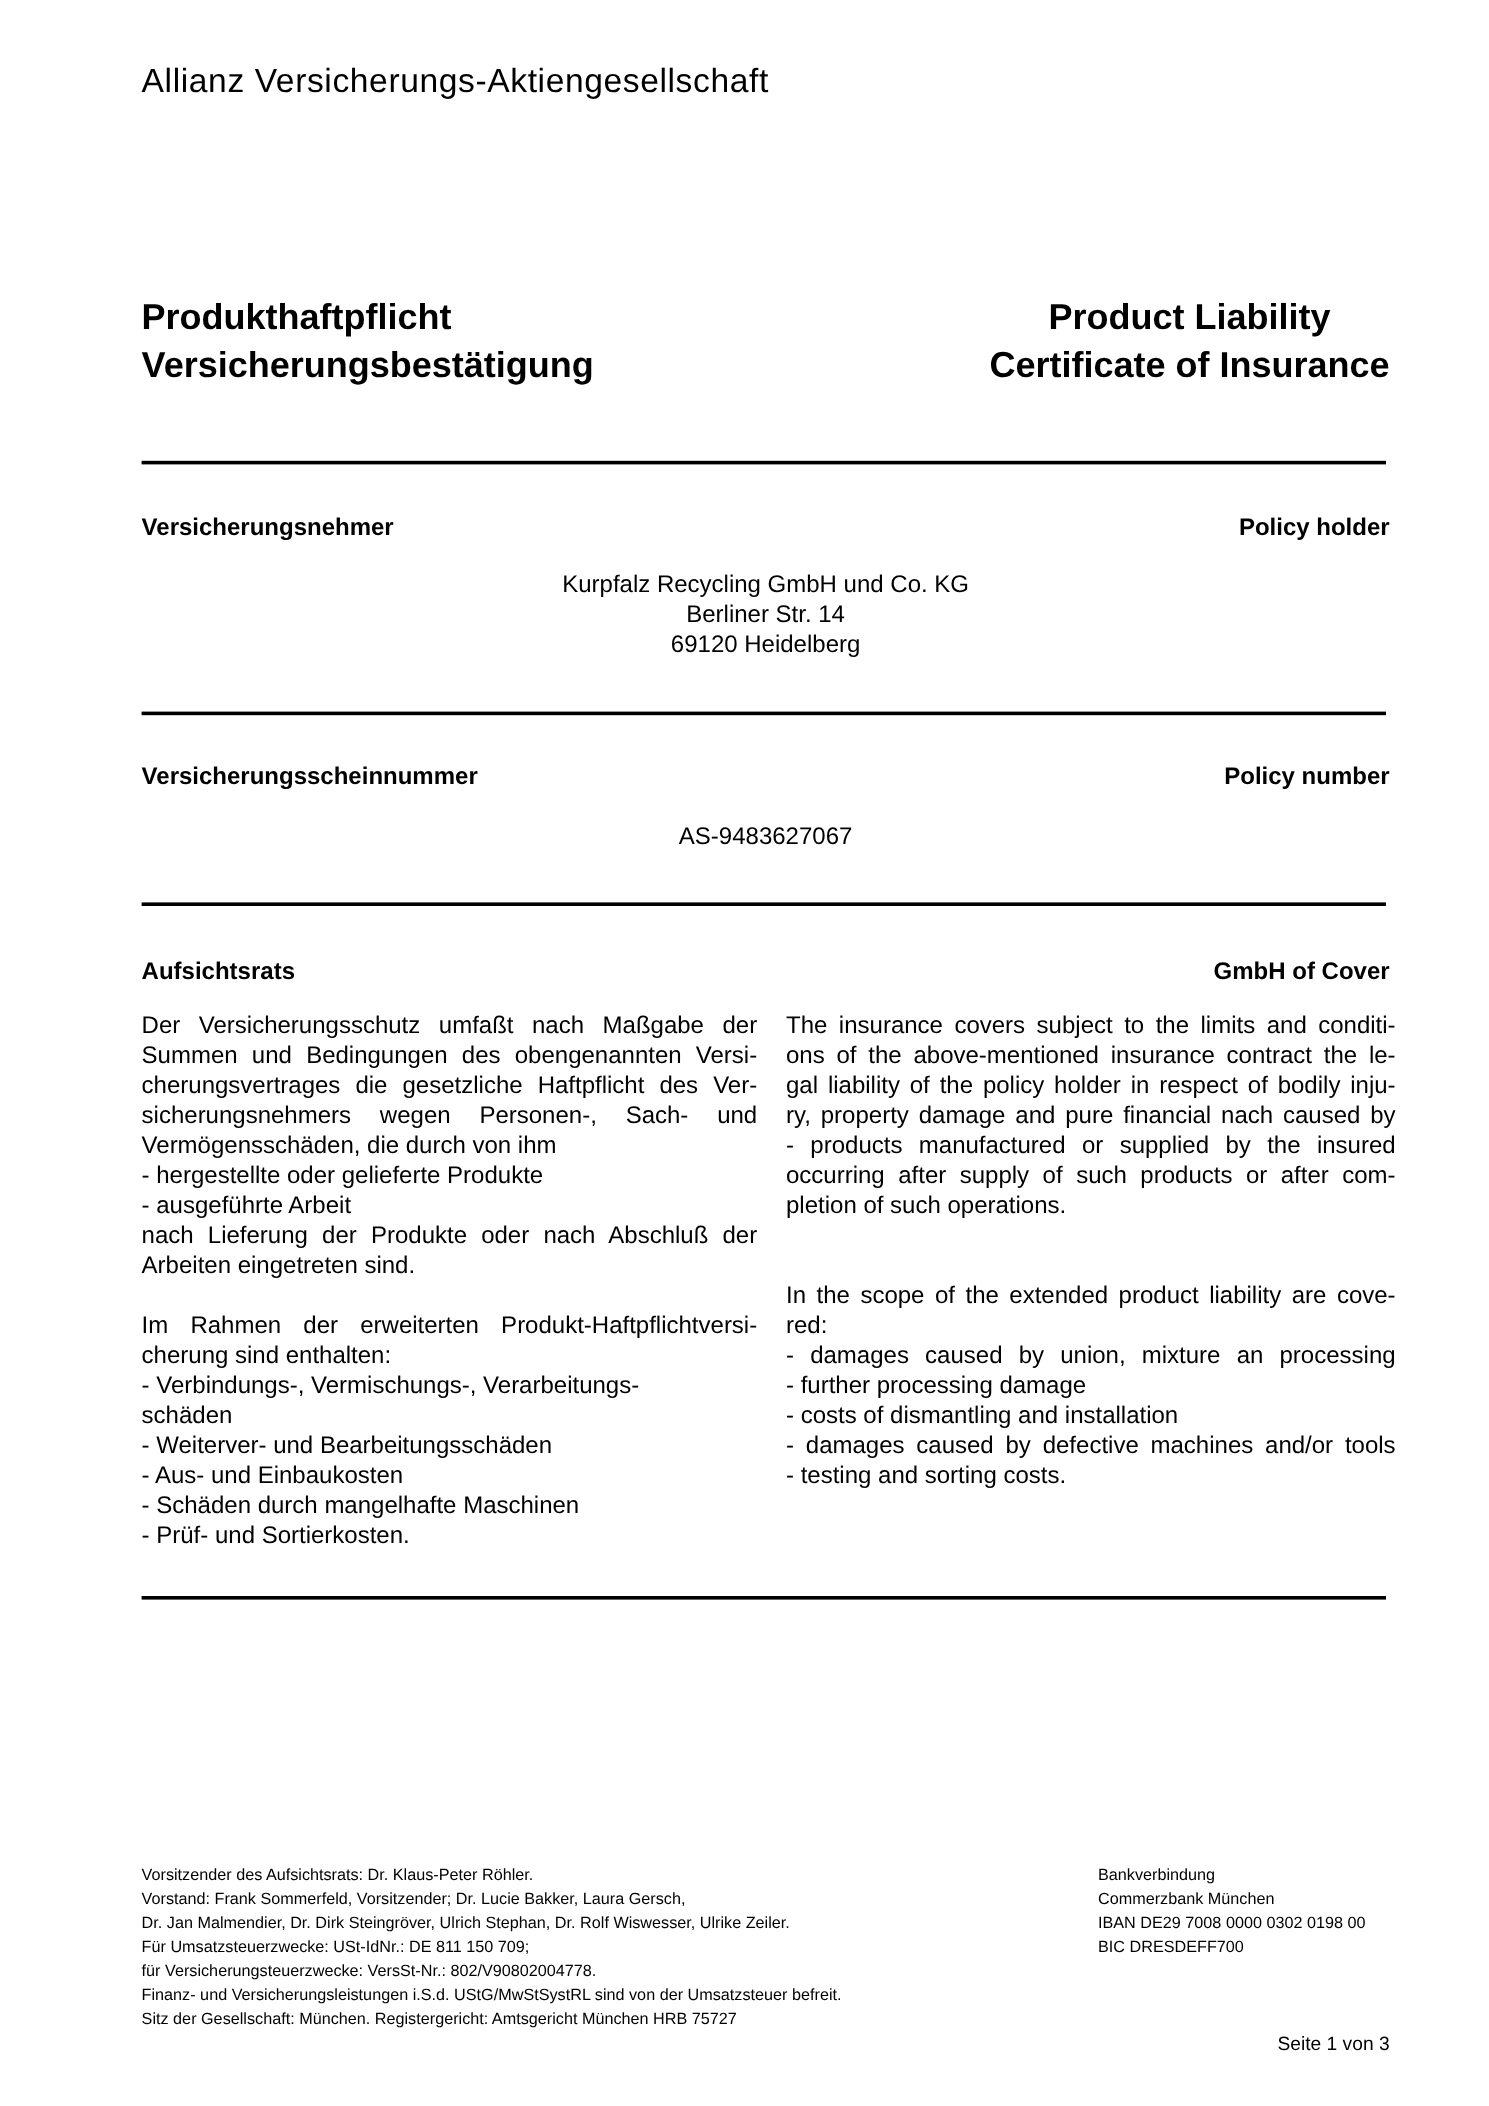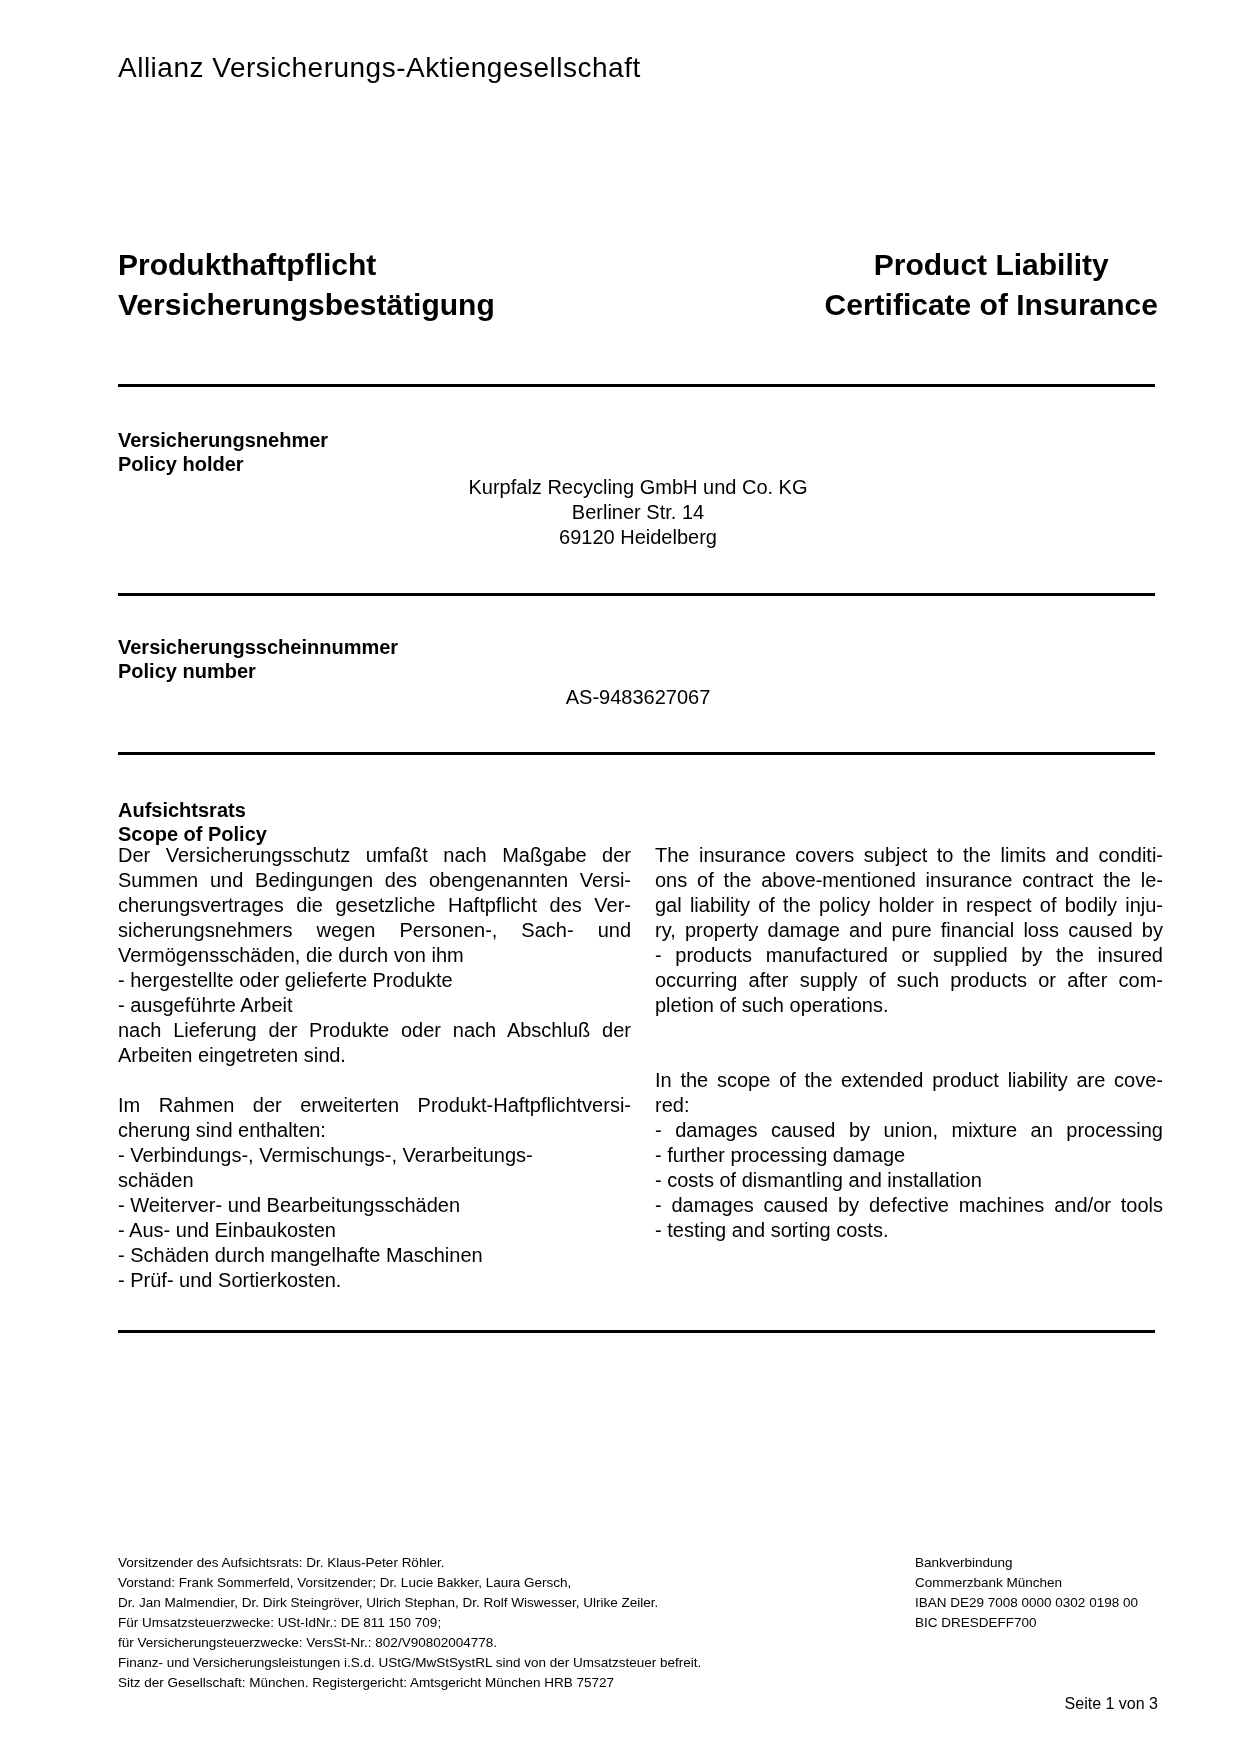--- a/index.html
+++ b/index.html
@@ -31,21 +31,21 @@
     background: #000000;
   }
   .rule1 { top: 384px; }
   .rule2 { top: 593px; }
   .rule3 { top: 752px; }
   .rule4 { top: 1330px; }
   .label-row {
     position: absolute;
     left: 118px; width: 1040px;
     display: flex; justify-content: space-between;
-    font-size: 20px; font-weight: bold; line-height: 24px; flex-direction: column;
+    font-size: 20px; font-weight: bold; line-height: 24px;
   }
   .row-holder { top: 428px; }
   .row-number { top: 635px; }
   .row-scope  { top: 798px; }
   .centered-block {
     position: absolute;
     left: 118px; width: 1040px;
     text-align: center;
     font-size: 20px; line-height: 25px;
   }
@@ -114,21 +114,21 @@
     <span>Versicherungsscheinnummer</span>
     <span>Policy number</span>
   </div>
 
   <div class="centered-block policy-number">AS-9483627067</div>
 
   <div class="rule rule3"></div>
 
   <div class="label-row row-scope">
     <span>Aufsichtsrats</span>
-    <span>Scope of Policy</span>
+    <span>GmbH of Cover</span>
   </div>
 
   <div class="col col-de">
       <div class="line just"><span>Der Versicherungsschutz umfaßt nach Maßgabe der</span></div>
       <div class="line just"><span>Summen und Bedingungen des obengenannten Versi-</span></div>
       <div class="line just"><span>cherungsvertrages die gesetzliche Haftpflicht des Ver-</span></div>
       <div class="line just"><span>sicherungsnehmers wegen Personen-, Sach- und</span></div>
       <div class="line"><span>Vermögensschäden, die durch von ihm</span></div>
       <div class="line"><span>- hergestellte oder gelieferte Produkte</span></div>
       <div class="line"><span>- ausgeführte Arbeit</span></div>
@@ -142,21 +142,21 @@
       <div class="line"><span>- Weiterver- und Bearbeitungsschäden</span></div>
       <div class="line"><span>- Aus- und Einbaukosten</span></div>
       <div class="line"><span>- Schäden durch mangelhafte Maschinen</span></div>
       <div class="line"><span>- Prüf- und Sortierkosten.</span></div>
     </div>
 
   <div class="col col-en">
       <div class="line just"><span>The insurance covers subject to the limits and conditi-</span></div>
       <div class="line just"><span>ons of the above-mentioned insurance contract the le-</span></div>
       <div class="line just"><span>gal liability of the policy holder in respect of bodily inju-</span></div>
-      <div class="line just"><span>ry, property damage and pure financial loss caused by</span></div>
+      <div class="line just"><span>ry, property damage and pure financial nach caused by</span></div>
       <div class="line just"><span>- products manufactured or supplied by the insured</span></div>
       <div class="line just"><span>occurring after supply of such products or after com-</span></div>
       <div class="line"><span>pletion of such operations.</span></div>
       <div class="line"><span>&nbsp;</span></div>
       <div class="line"><span>&nbsp;</span></div>
       <div class="line just"><span>In the scope of the extended product liability are cove-</span></div>
       <div class="line"><span>red:</span></div>
       <div class="line just"><span>- damages caused by union, mixture an processing</span></div>
       <div class="line"><span>- further processing damage</span></div>
       <div class="line"><span>- costs of dismantling and installation</span></div>

